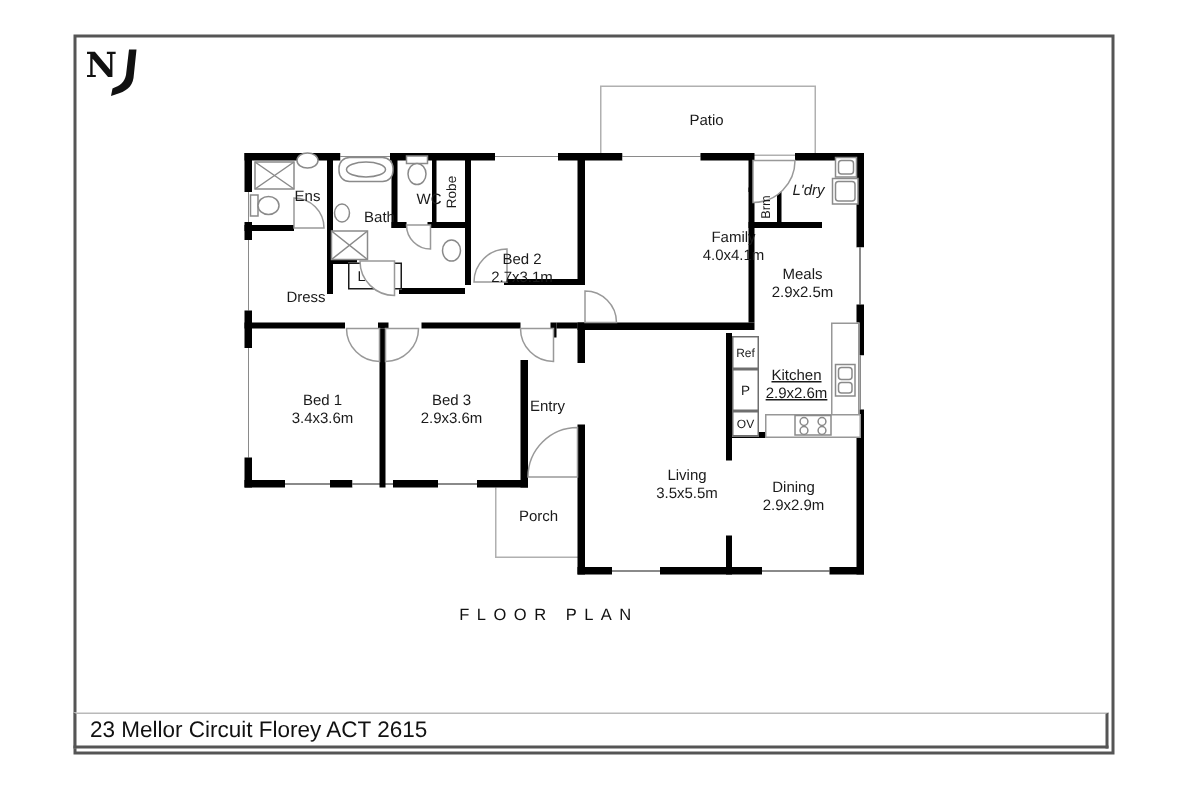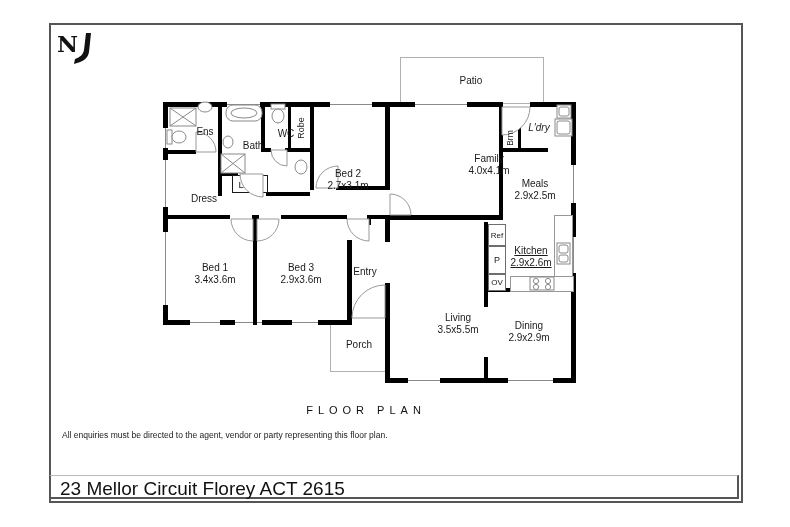--- a/index.html
+++ b/index.html
@@ -14,21 +14,21 @@
   .thinbox{position:absolute;border:1px solid #b0b0b0;}
   .bench{position:absolute;border:1px solid #979797;background:#fff;}
   .cab{position:absolute;border:1px solid #6e6e6e;background:#fff;font-size:8px;display:flex;align-items:center;justify-content:center;color:#1a1a1a;}
   .rlabel{position:absolute;transform:translate(-50%,-50%);text-align:center;font-size:10px;line-height:12px;white-space:nowrap;color:#1a1a1a;}
   .vlabel{position:absolute;transform:translate(-50%,-50%) rotate(-90deg);font-size:9px;white-space:nowrap;color:#1a1a1a;}
   .linenbox{position:absolute;border:1.5px solid #1a1a1a;background:#fff;display:flex;align-items:center;justify-content:center;font-size:9.5px;}
   #northN{position:absolute;left:57px;top:30px;font-family:"DejaVu Serif", serif;font-weight:bold;font-size:23px;color:#111;}
   #floorplan-title{position:absolute;left:366px;top:404px;transform:translateX(-50%);font-size:11px;letter-spacing:5px;color:#111;}
   #disclaimer{position:absolute;left:62px;top:430px;font-size:8.5px;line-height:11px;color:#1a1a1a;}
   #addressbar{position:absolute;left:49px;top:475px;width:690px;height:24px;border-left:2px solid #555;border-right:2px solid #555;border-bottom:2px solid #555;border-top:1px solid #b9b9b9;box-sizing:border-box;background:#fff;}
-  #addressbar div{margin:2px 0 0 9px;font-size:19px;color:#111;}
+  #addressbar div{margin:2px 0 0 9px;font-size:15px;color:#111;}
   svg{position:absolute;left:0;top:0;}
 </style>
 </head>
 <body>
 
 <div id="stage">
   <div id="frame"></div>
 
   <div id="northN">N</div>
   <svg width="40" height="40" style="left:74px;top:28px;">
@@ -234,19 +234,18 @@
     <div class="rlabel" style="left:529px;top:332px;">
       <div>Dining</div>
       <div>2.9x2.9m</div>
     </div>
     <div class="rlabel" style="left:471px;top:81px;">Patio</div>
     <div class="rlabel" style="left:359px;top:345px;">Porch</div>
   </div>
 
   <div id="floorplan-title">FLOOR PLAN</div>
   <div id="disclaimer">
-    <div>All enquiries must be directed to the agent, vendor or party representing this floor plan.</div>
   </div>
 
   <div id="addressbar">
     <div>23 Mellor Circuit Florey ACT 2615</div>
   </div>
 </div>
 
 </body></html>

